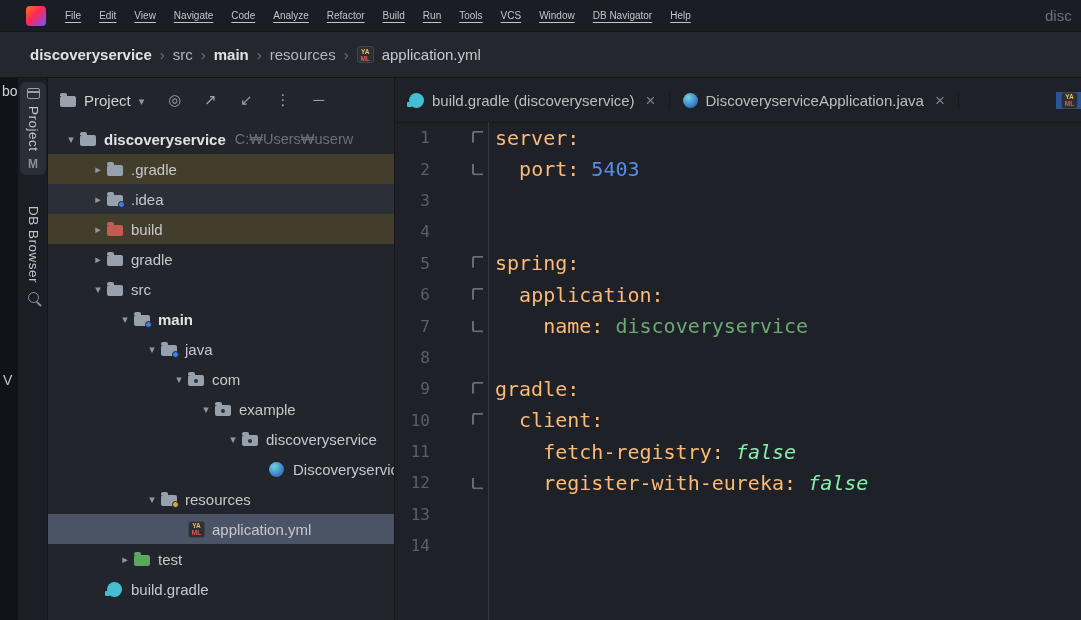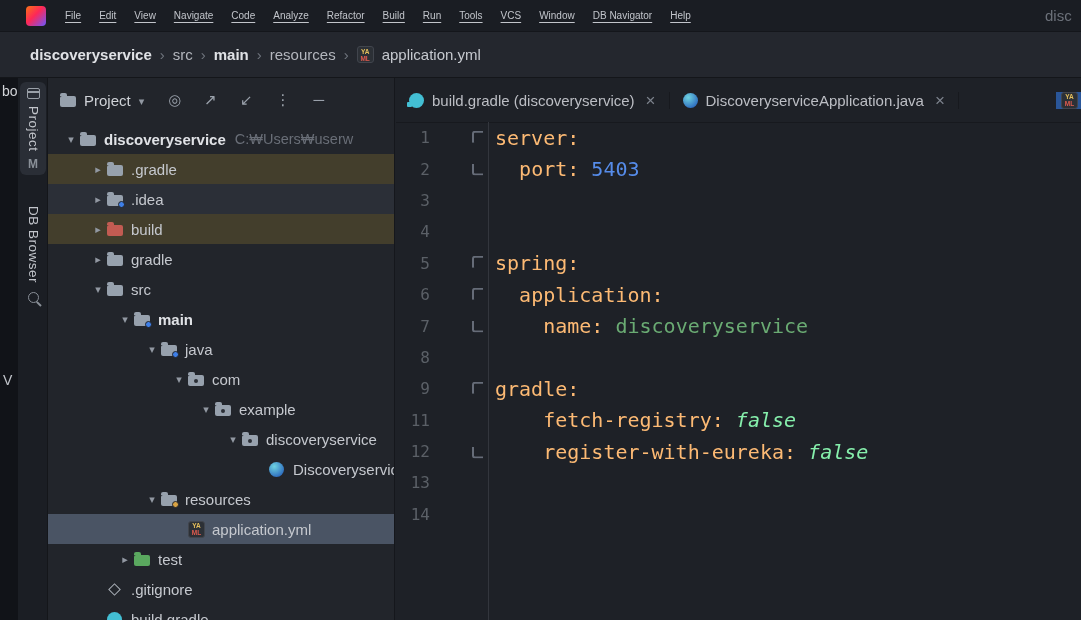--- a/index.html
+++ b/index.html
@@ -298,28 +298,20 @@
           <span class="chevron">▸</span>
           <span class="t-icon-box">
             <span class="ic-folder v-test"></span>
           </span>
           <span class="t-label">test</span>
         </div>
         <div class="tree-row">
           <span class="indent" style="width: 41px;"></span>
           <span class="chevron"></span>
           <span class="t-icon-box">
-            <span class="ic-git"></span>
-          </span>
-          <span class="t-label">.gitignore</span>
-        </div>
-        <div class="tree-row">
-          <span class="indent" style="width: 41px;"></span>
-          <span class="chevron"></span>
-          <span class="t-icon-box">
             <span class="ic-gradle"></span>
           </span>
           <span class="t-label">build.gradle</span>
         </div>
       </div>
   </div>
 
   <div class="editor">
     <div class="tabbar">
         <div class="tab">
@@ -372,20 +364,24 @@
           </div>
           <div class="eline">
             <span class="ln">8</span>
             <span class="code"></span>
           </div>
           <div class="eline">
             <span class="ln">9<span class="fold fold-start"></span></span>
             <span class="code"><span class="tk-key">gradle:</span></span>
           </div>
           <div class="eline">
+            <span class="ln">10<span class="fold fold-start"></span></span>
+            <span class="code"><span class="tk-plain">  </span><span class="tk-key">client:</span></span>
+          </div>
+          <div class="eline">
             <span class="ln">11</span>
             <span class="code"><span class="tk-plain">    </span><span class="tk-key">fetch-registry:</span><span class="tk-plain"> </span><span class="tk-bool">false</span></span>
           </div>
           <div class="eline">
             <span class="ln">12<span class="fold fold-end"></span></span>
             <span class="code"><span class="tk-plain">    </span><span class="tk-key">register-with-eureka:</span><span class="tk-plain"> </span><span class="tk-bool">false</span></span>
           </div>
           <div class="eline">
             <span class="ln">13</span>
             <span class="code"></span>

